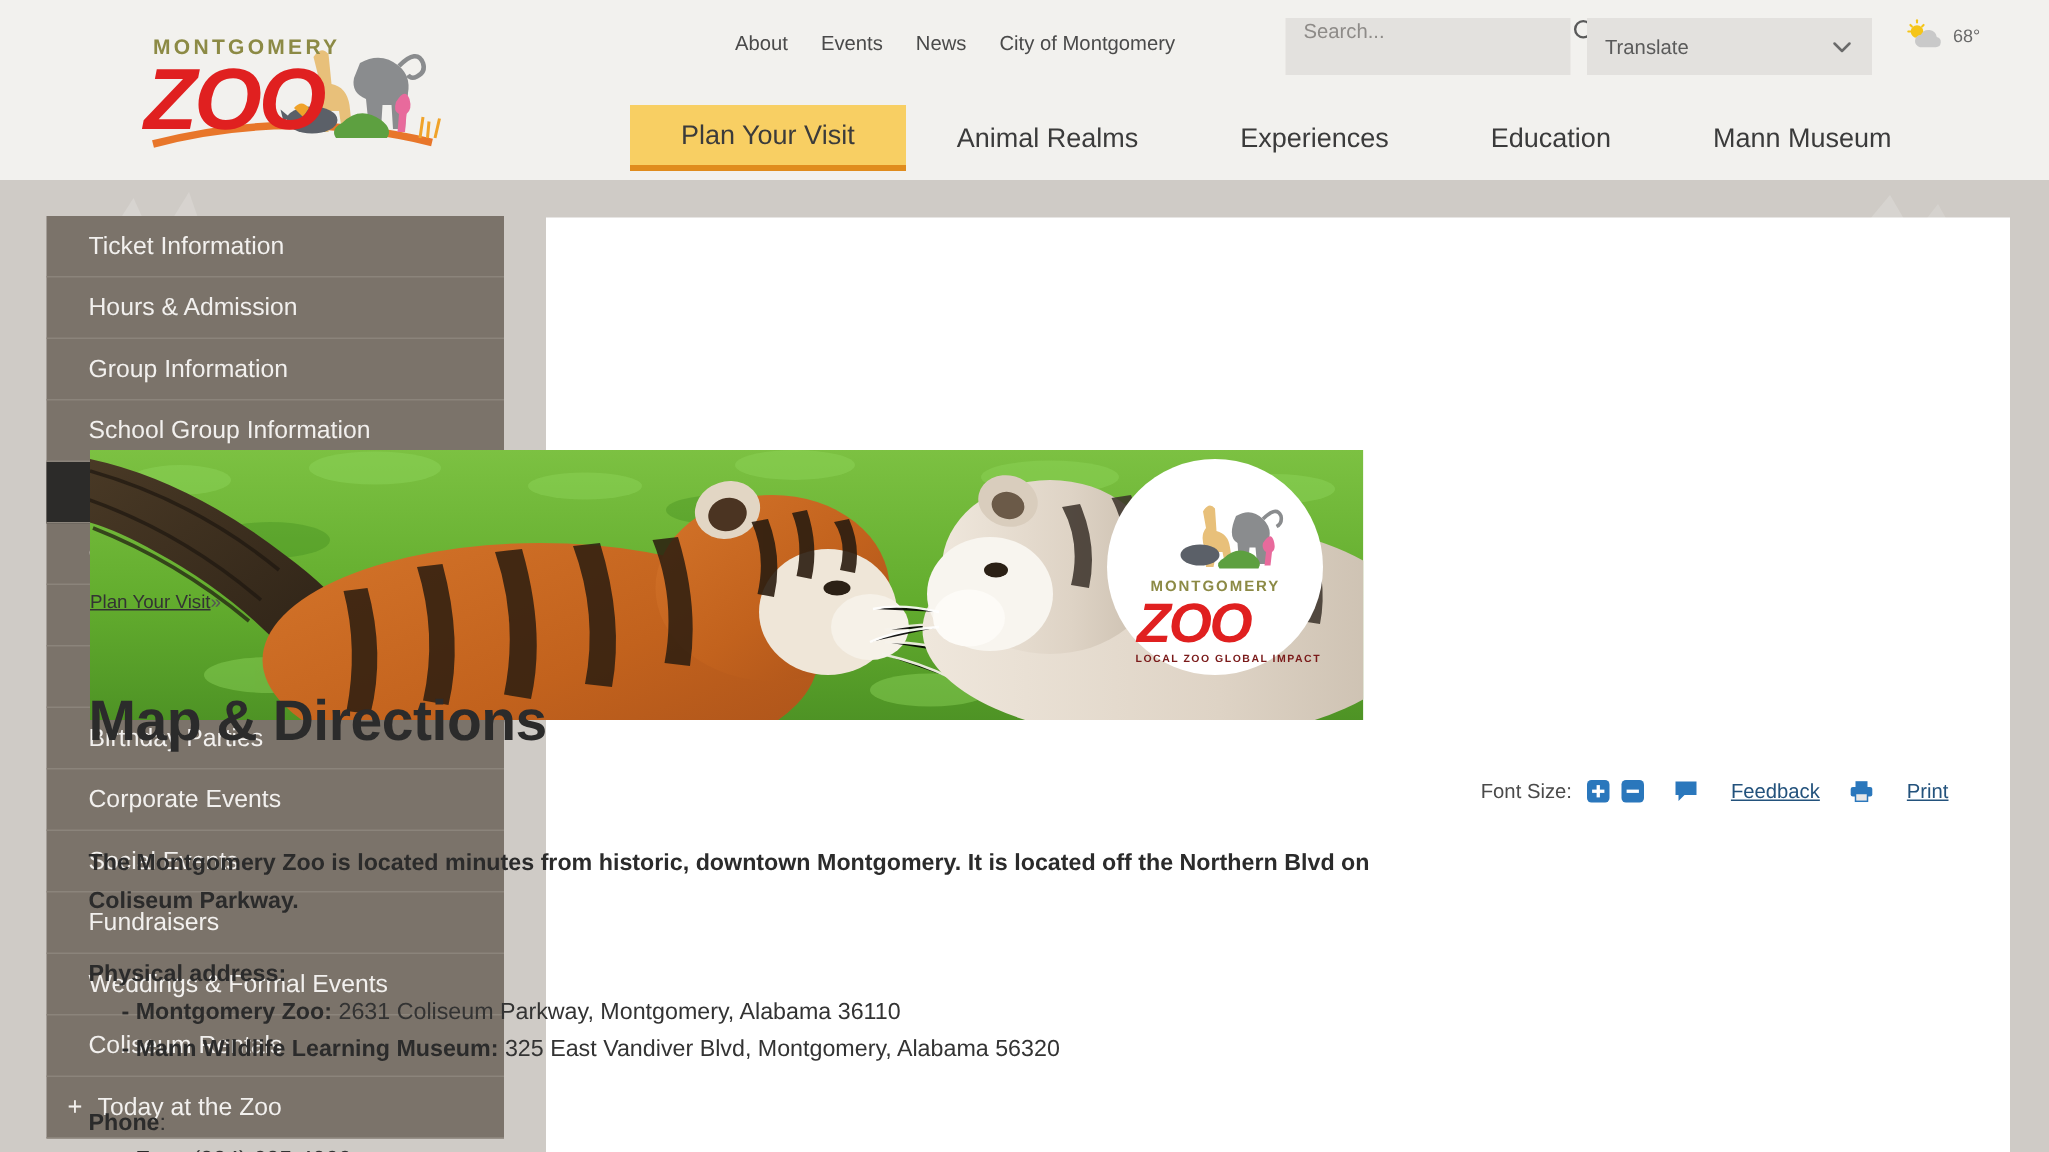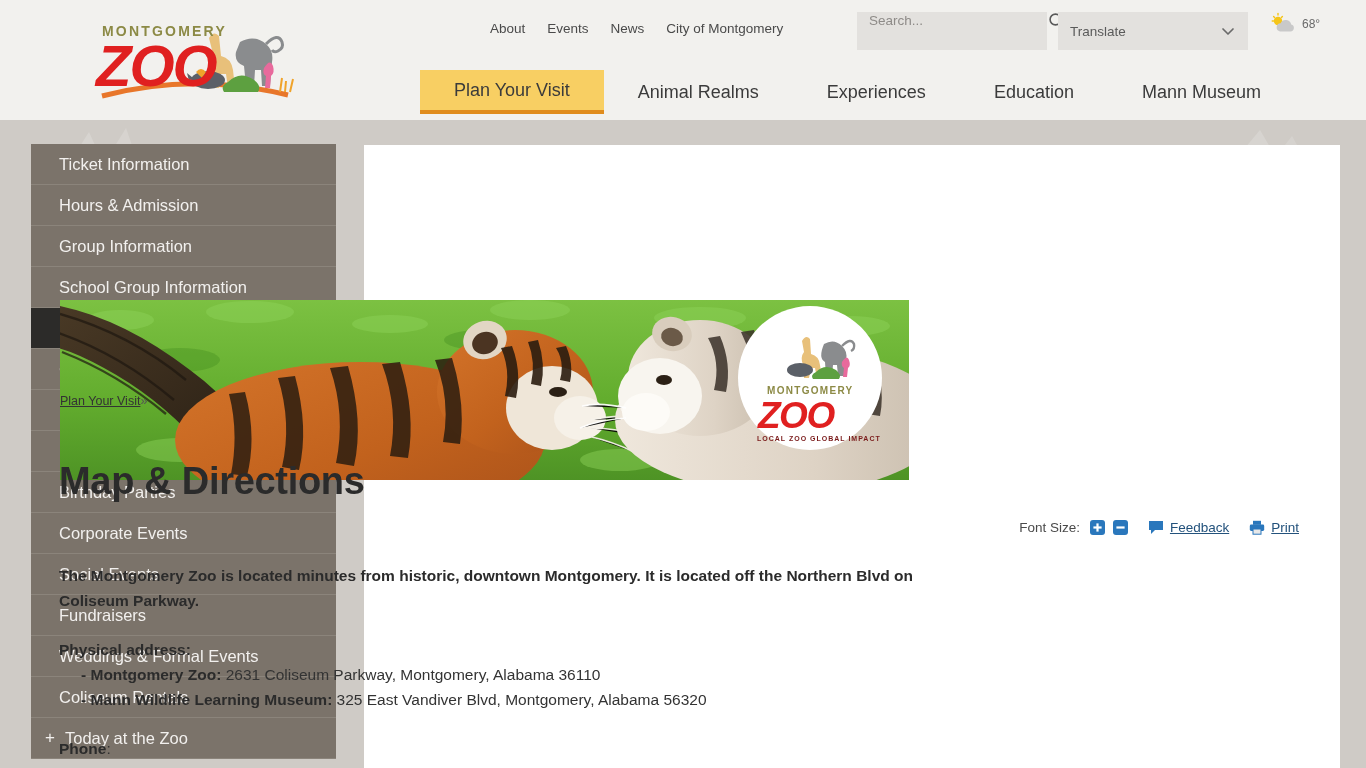--- a/index.html
+++ b/index.html
@@ -151,21 +151,21 @@
   }
   .tools .label { margin-right: 2px; }
   .fs-btn {
     width: 15px; height: 15px; border-radius: 3px;
     background: #2a77bc;
     display: inline-flex; align-items: center; justify-content: center;
     cursor: pointer;
   }
   .fs-btn svg { width: 11px; height: 11px; }
   .tool-link {
-    display: inline-flex; align-items: center; gap: 6px;
+    display: inline-flex; align-items: center; gap: 22px;
     color: #23527c; text-decoration: none; margin-left: 12px;
   }
   .tool-link span.txt { text-decoration: underline; }
   .tool-icon { width: 16px; height: 15px; }
 
   
   .body-copy {
     position: absolute; left: 59px; top: 443px;
     width: 860px;
     font-size: 15.5px; line-height: 25px; color: #333;

